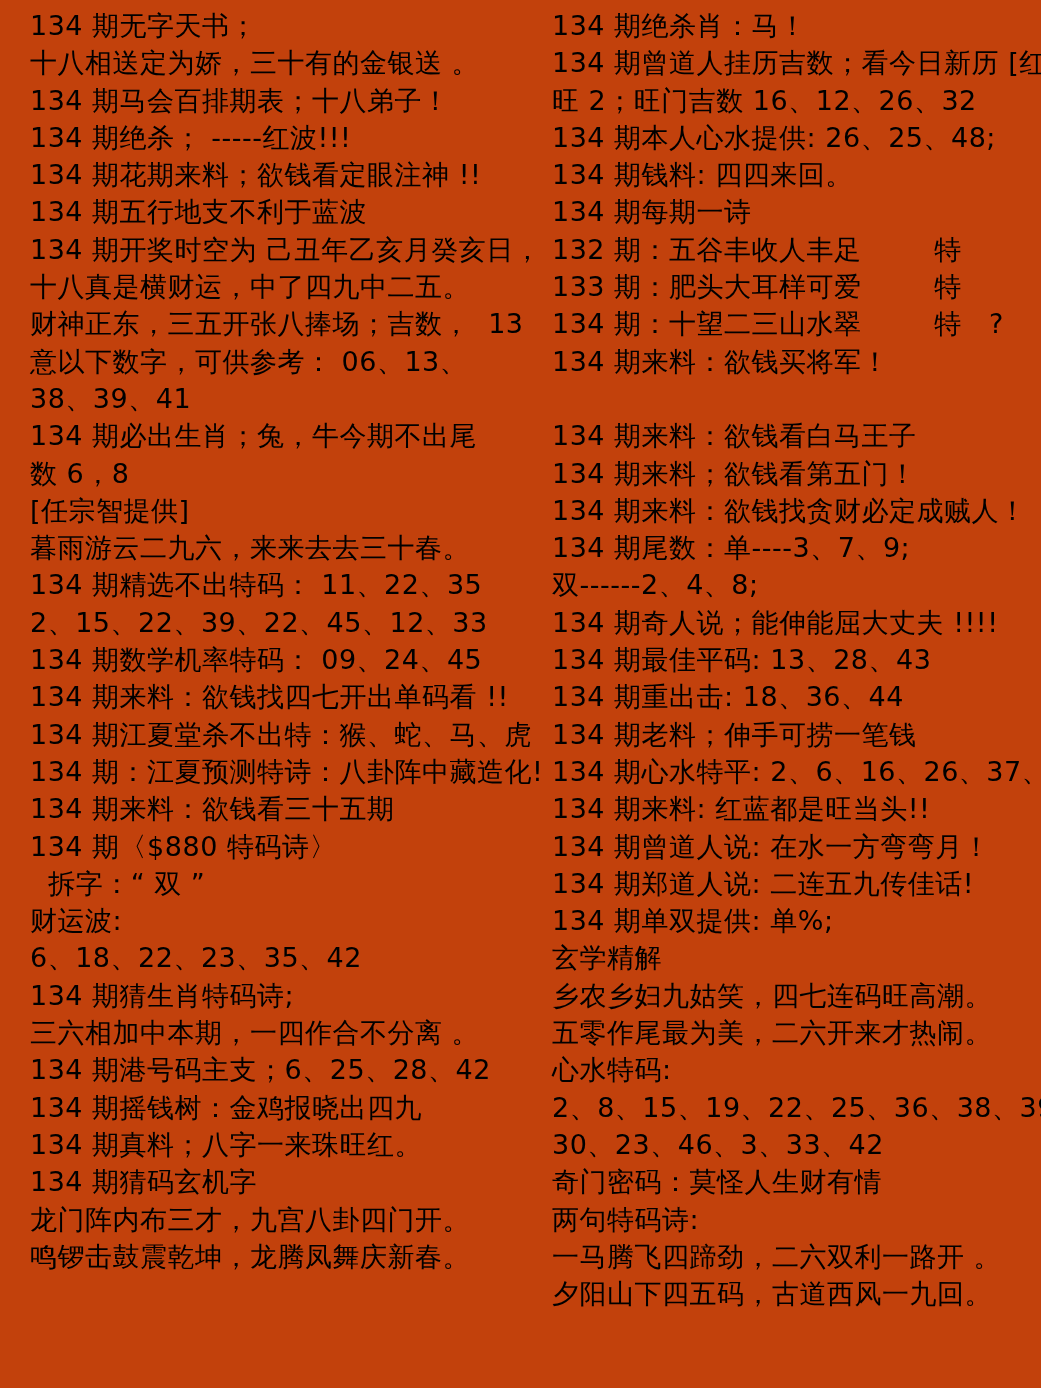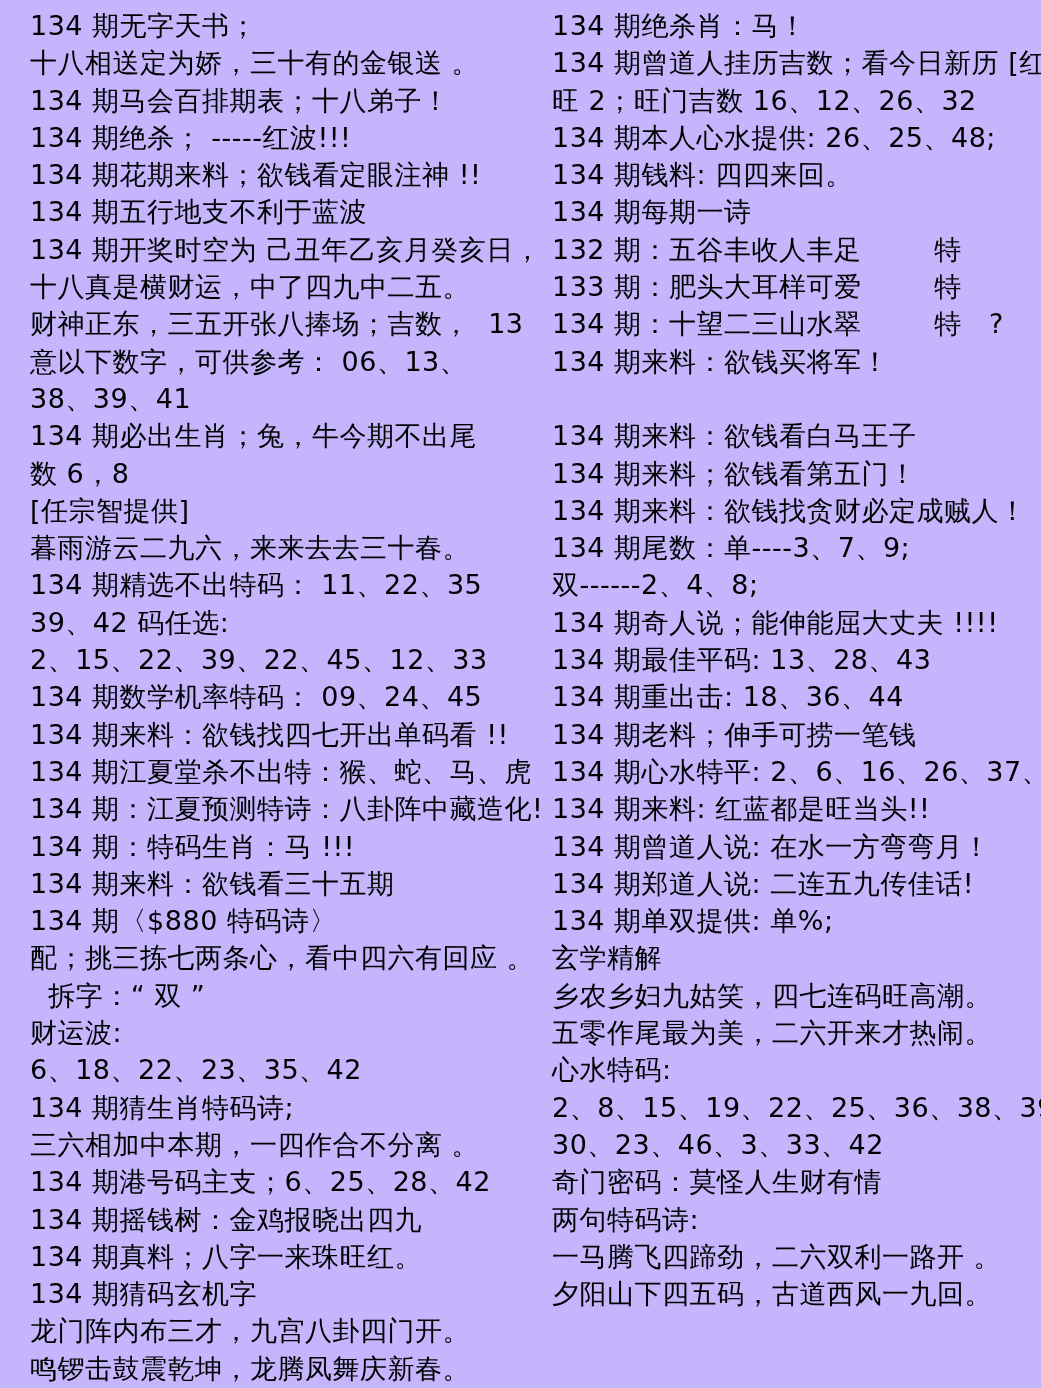--- a/index.html
+++ b/index.html
@@ -10,21 +10,21 @@
     width: 1041px;
     height: 1388px;
     background: #ffffff;
     position: relative;
     overflow: hidden;
     font-family: "DejaVu Sans", sans-serif;
   }
   .page {
     position: absolute;
     inset: 0;
-    background: #c4b5fd;
+    background: #c2410c;
   }
   .col {
     position: absolute;
     top: 7px;
   }
   .col-left  { left: 30px;  width: 490px; }
   .col-right { left: 552px; width: 492px; }
   .line {
     height: 37.3px;
     line-height: 37.3px;
@@ -48,30 +48,27 @@
       <div class="line">134 期开奖时空为 己丑年乙亥月癸亥日，</div>
       <div class="line">十八真是横财运，中了四九中二五。</div>
       <div class="line">财神正东，三五开张八捧场；吉数，  13</div>
       <div class="line">意以下数字，可供参考： 06、13、</div>
       <div class="line">38、39、41</div>
       <div class="line">134 期必出生肖；兔，牛今期不出尾</div>
       <div class="line">数 6，8</div>
       <div class="line">[任宗智提供]</div>
       <div class="line">暮雨游云二九六，来来去去三十春。</div>
       <div class="line">134 期精选不出特码： 11、22、35</div>
-      <div class="line">39、42 码任选:</div>
       <div class="line">2、15、22、39、22、45、12、33</div>
       <div class="line">134 期数学机率特码： 09、24、45</div>
       <div class="line">134 期来料：欲钱找四七开出单码看 !!</div>
       <div class="line">134 期江夏堂杀不出特：猴、蛇、马、虎</div>
       <div class="line">134 期：江夏预测特诗：八卦阵中藏造化!</div>
-      <div class="line">134 期：特码生肖：马 !!!</div>
       <div class="line">134 期来料：欲钱看三十五期</div>
       <div class="line">134 期〈$880 特码诗〉</div>
-      <div class="line">配；挑三拣七两条心，看中四六有回应 。</div>
       <div class="line">  拆字：“ 双 ”</div>
       <div class="line">财运波:</div>
       <div class="line">6、18、22、23、35、42</div>
       <div class="line">134 期猜生肖特码诗;</div>
       <div class="line">三六相加中本期，一四作合不分离 。</div>
       <div class="line">134 期港号码主支；6、25、28、42</div>
       <div class="line">134 期摇钱树：金鸡报晓出四九</div>
       <div class="line">134 期真料；八字一来珠旺红。</div>
       <div class="line">134 期猜码玄机字</div>
       <div class="line">龙门阵内布三才，九宫八卦四门开。</div>

